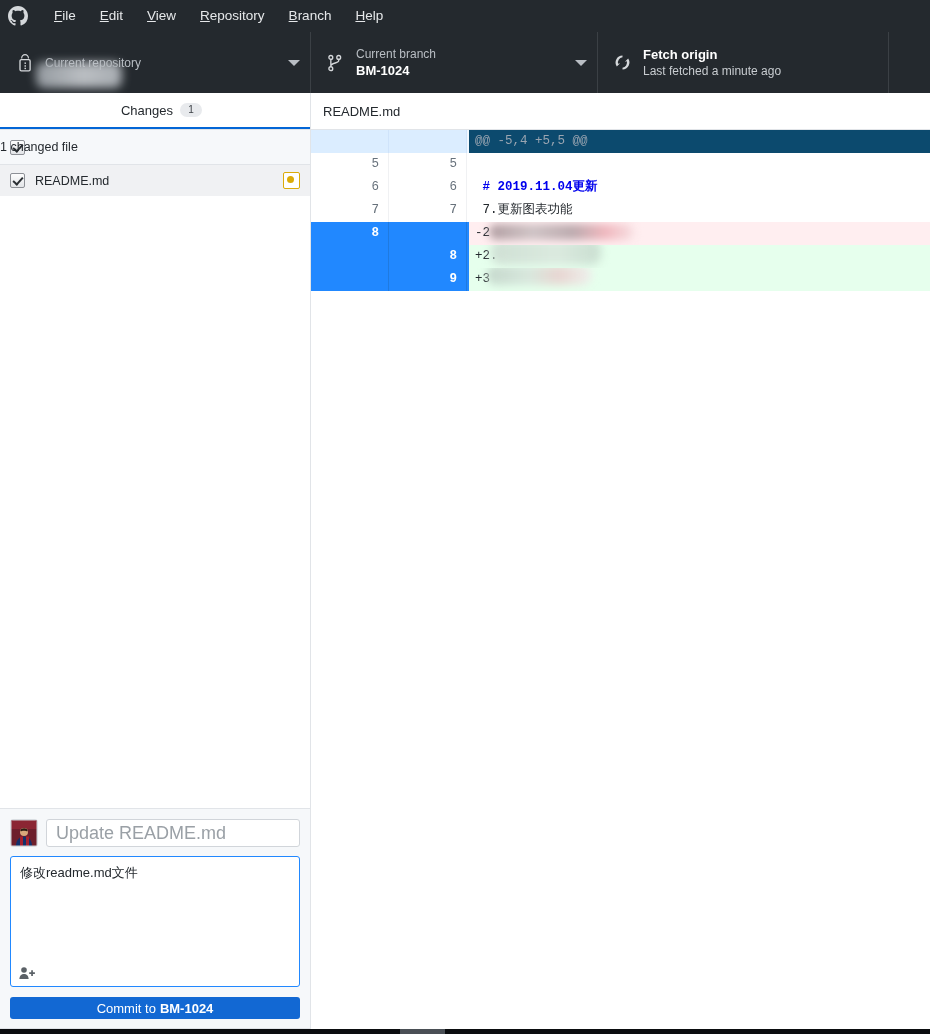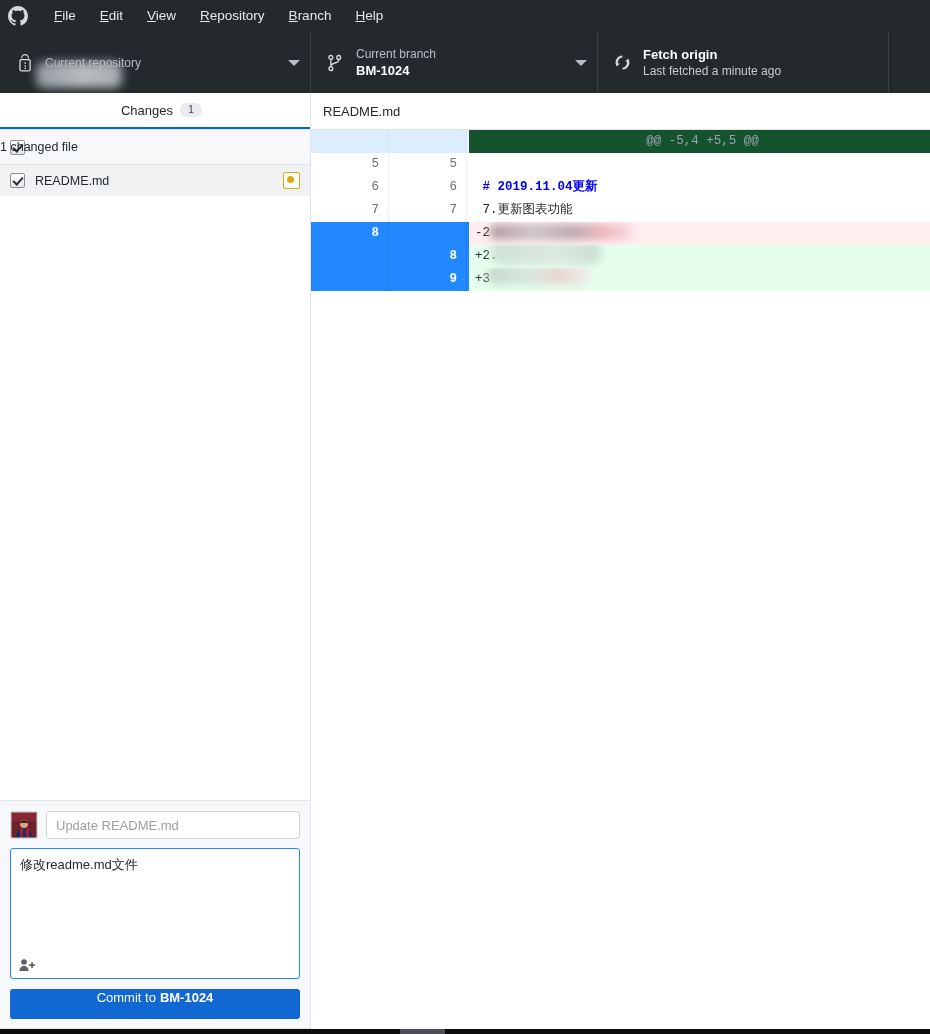--- a/index.html
+++ b/index.html
@@ -256,21 +256,21 @@
     box-sizing: border-box;
   }
   .summary-input {
     flex: 1 1 auto;
     height: 28px;
     border: 1px solid #d1d5da;
     border-radius: 3px;
     background: #fff;
     box-sizing: border-box;
     font-family: "Liberation Sans", sans-serif;
-    font-size: 13px;
+    font-size: 18px;
     color: #24292e;
     padding: 0 9px;
     outline: none;
   }
   .summary-input::placeholder { color: #9aa0a6; }
   .desc-box {
     margin-top: 9px;
     height: 131px;
     border: 1px solid #2188ff;
     border-radius: 3px;
@@ -286,30 +286,30 @@
     white-space: pre-wrap;
   }
   .coauthor-ico {
     position: absolute;
     left: 8px; bottom: 6px;
     width: 16px; height: 14px;
   }
   .commit-btn {
     margin-top: 10px;
     width: 100%;
-    height: 30px;
+    height: 22px;
     background: #1268d3;
     border: none;
     border-radius: 3px;
     color: #fff;
     font-family: "Liberation Sans", sans-serif;
     font-size: 13px;
     cursor: default;
     display: flex;
-    align-items: flex-start;
+    align-items: center;
     justify-content: center;
     gap: 4px;
   }
   .commit-btn b { font-weight: bold; }
 
   
   .diff-pane {
     flex: 1 1 auto;
     display: flex;
     flex-direction: column;
@@ -355,21 +355,21 @@
   .content {
     flex: 1 1 auto;
     line-height: 23px;
     padding-left: 6px;
     white-space: pre;
     color: #24292e;
     border-left: 2px solid transparent;
     position: relative;
     overflow: hidden;
   }
-  .dline.hunk .content { background: #14532d; color: #9aa5b1; border-left-color: #f1f8ff; text-align: center; }
+  .dline.hunk .content { background: #0c4a6e; color: #9aa5b1; border-left-color: #f1f8ff; }
   .dline.ctx  .content { background: #ffffff; }
   .dline.del  .content { background: #ffeef0; border-left-color: #2188ff; }
   .dline.add  .content { background: #e6ffed; border-left-color: #2188ff; }
   .md-h1 { color: #0000ee; font-weight: bold; }
 
   .blur-del {
     position: absolute;
     left: 20px; top: 2px;
     width: 145px; height: 16px;
     border-radius: 9px;

